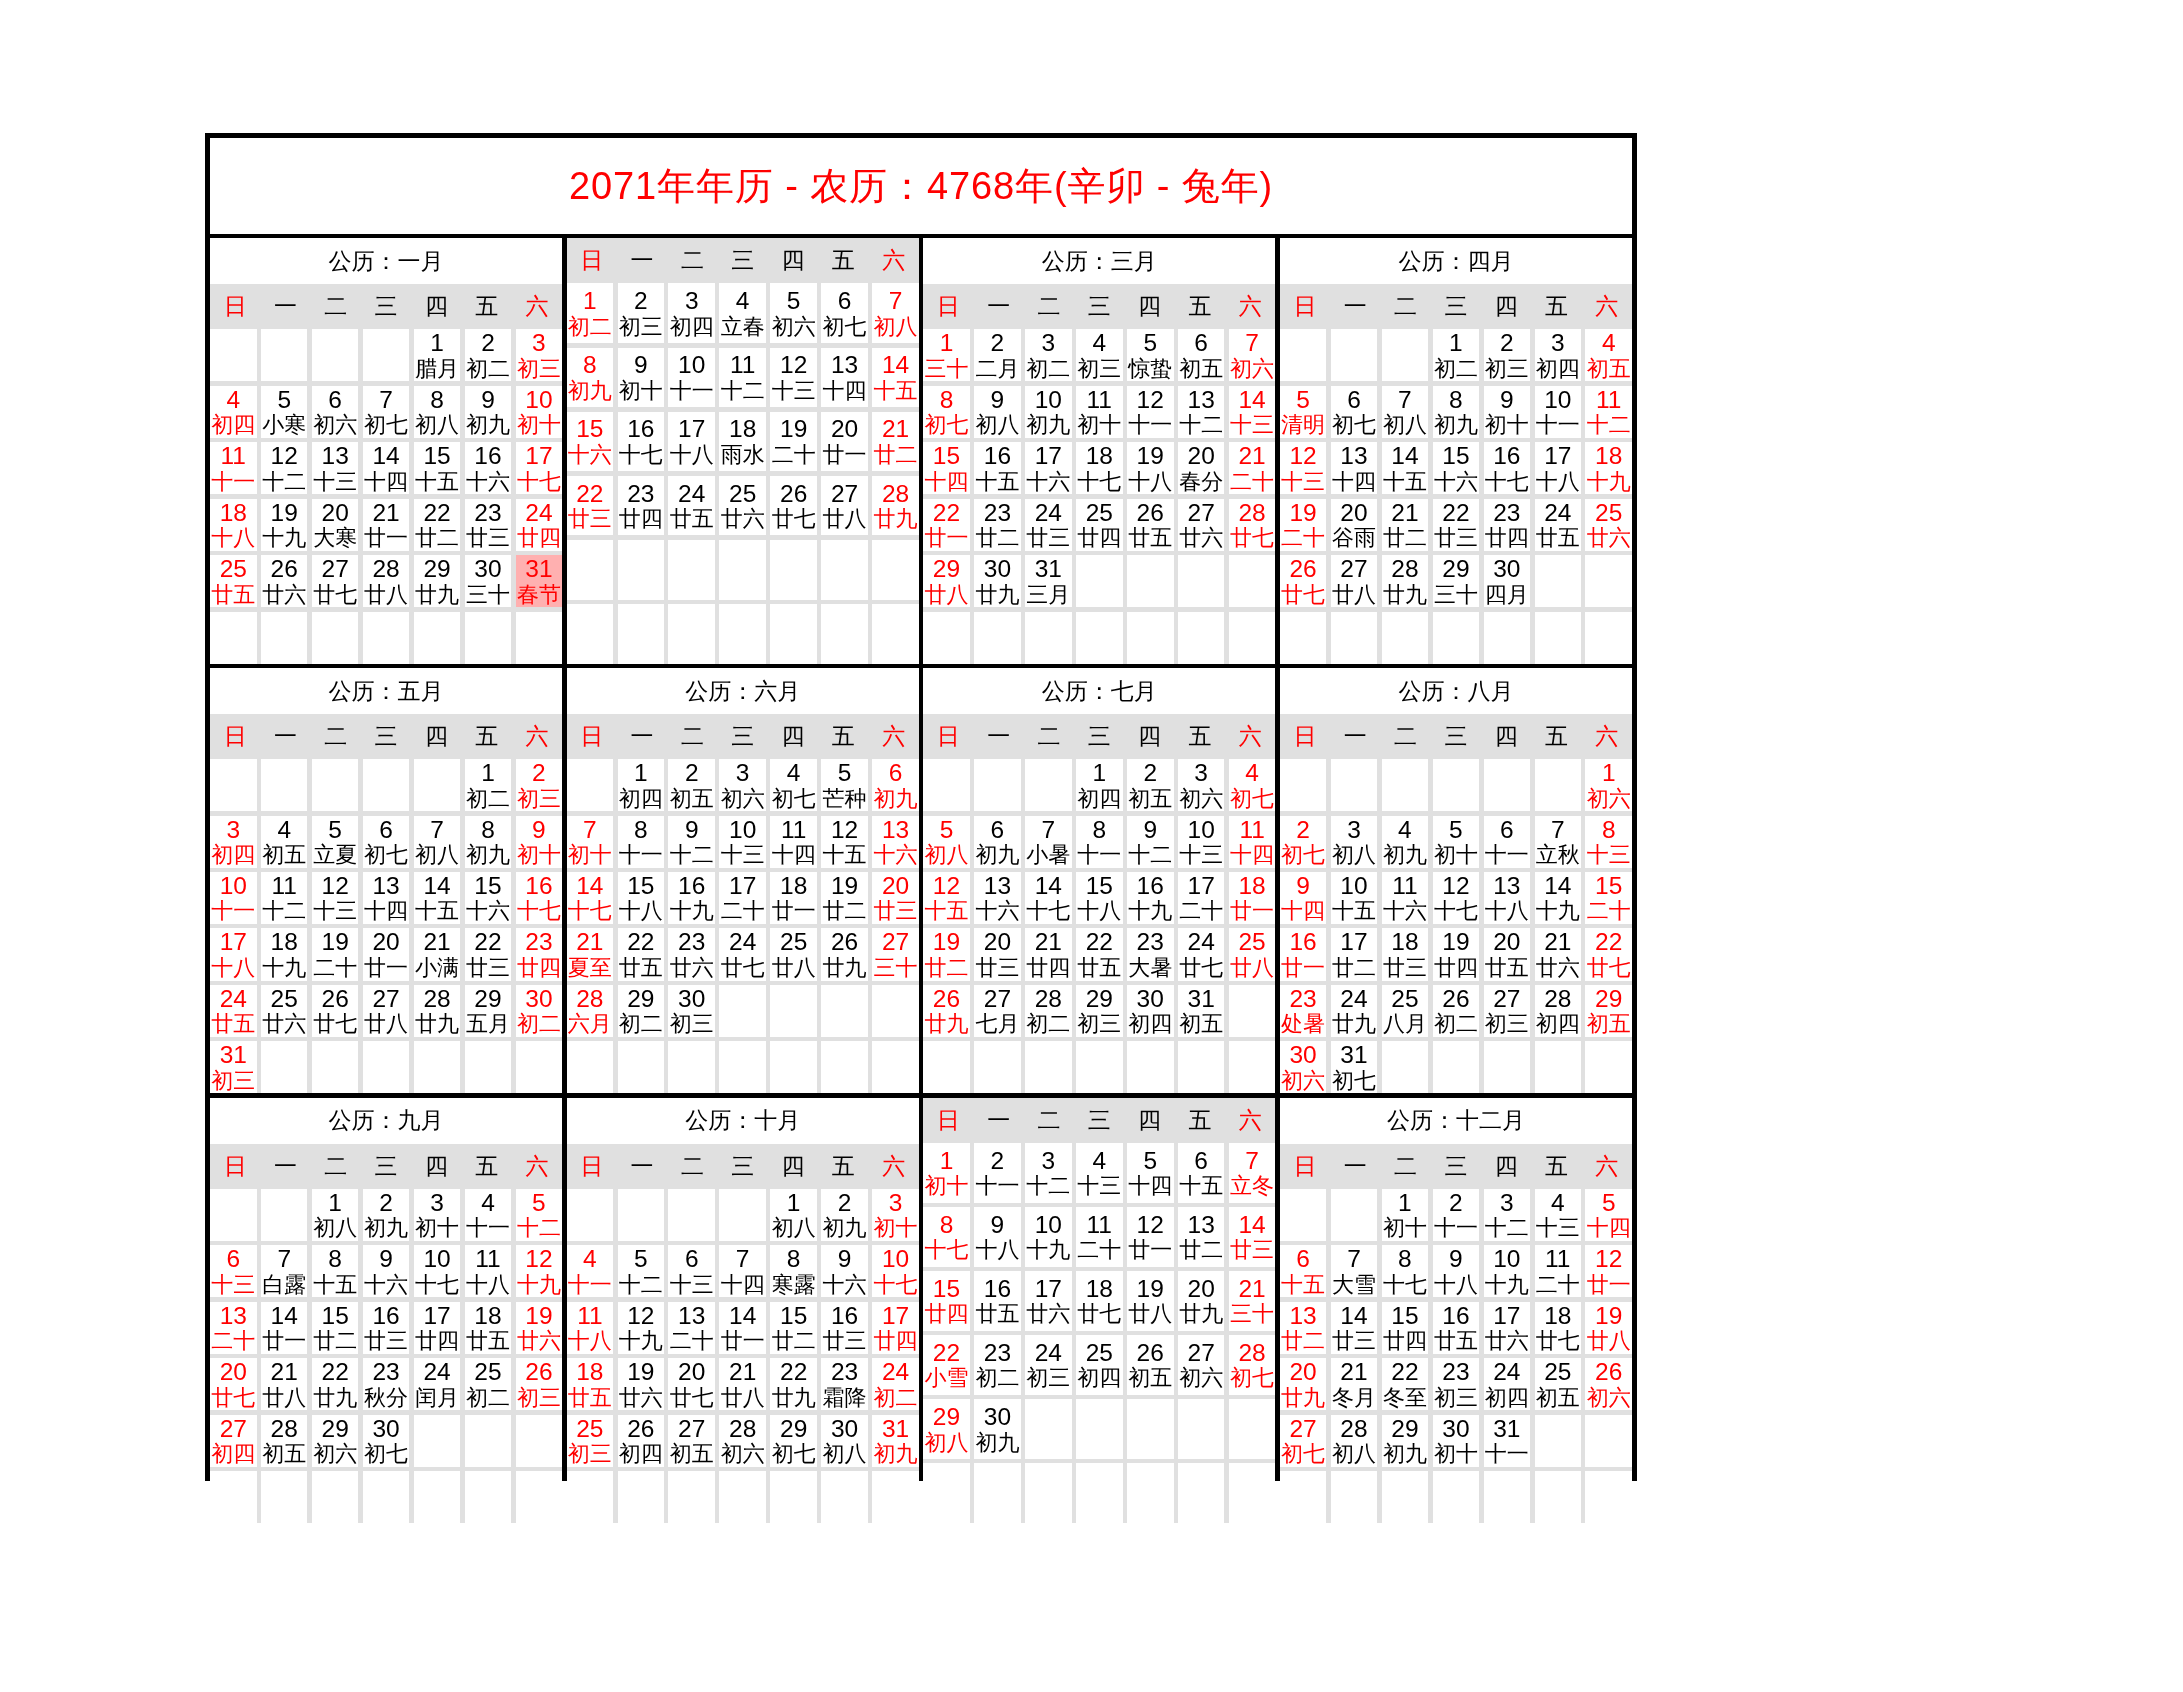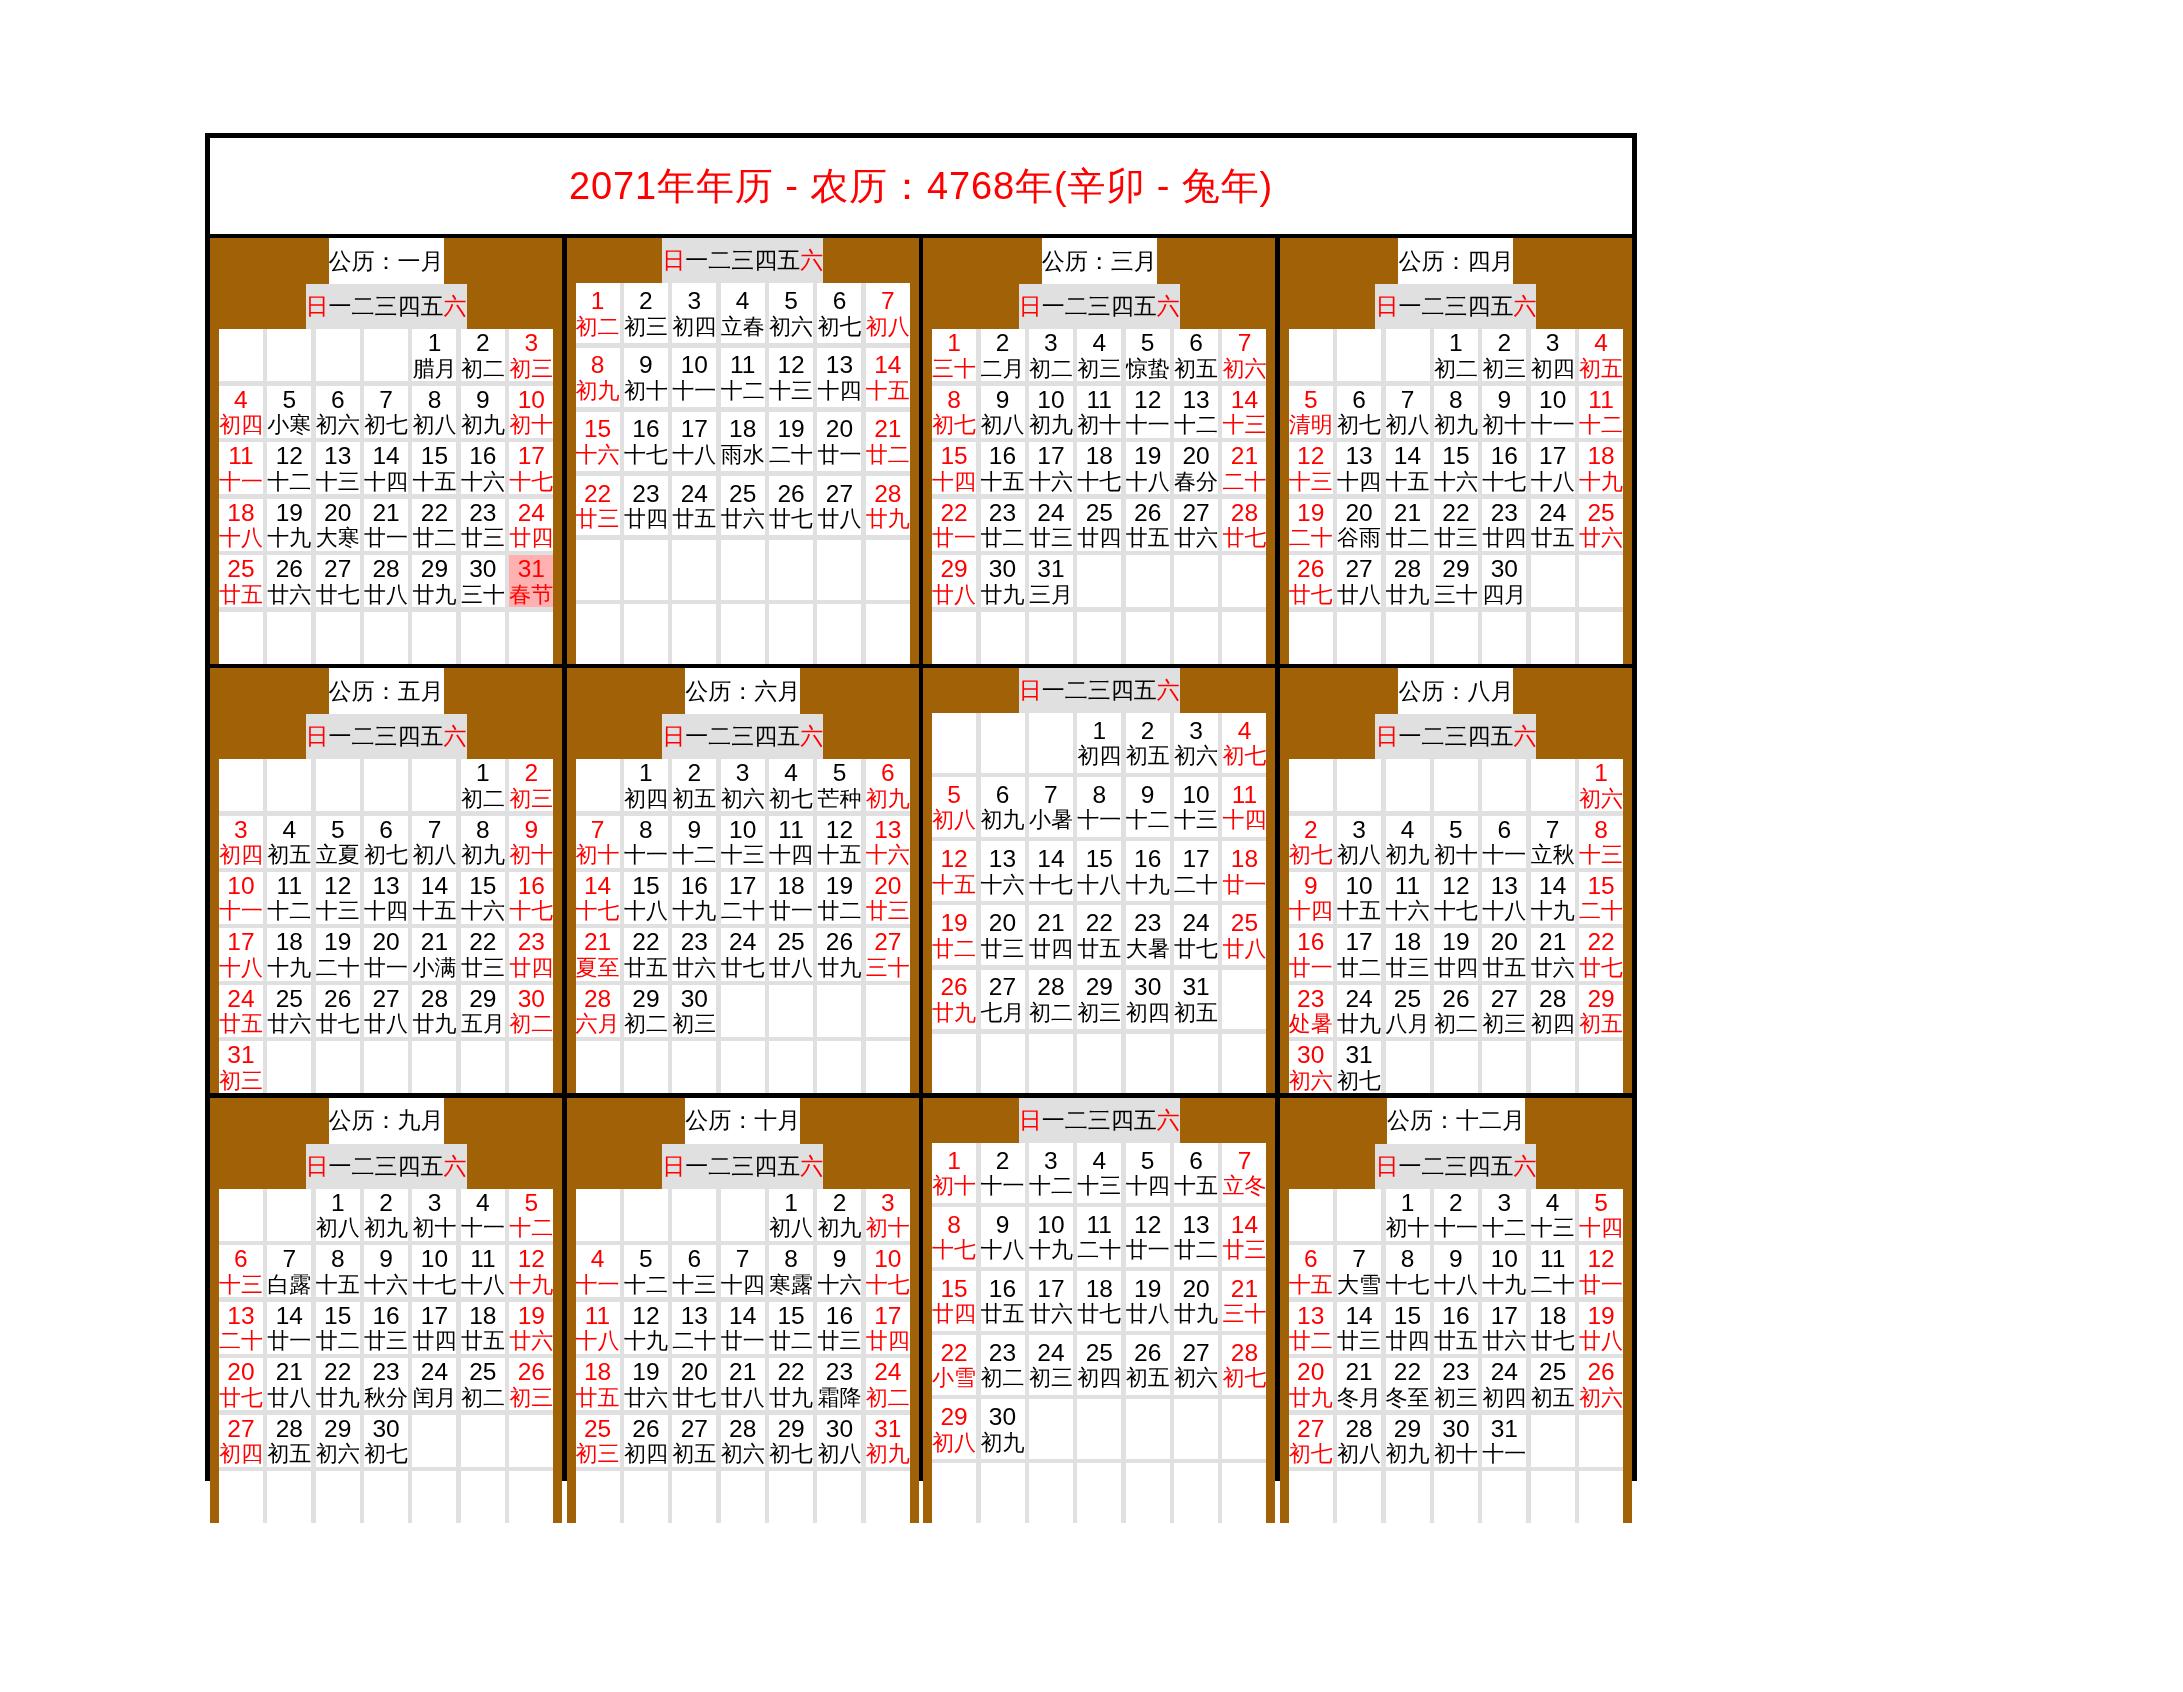--- a/index.html
+++ b/index.html
@@ -19,21 +19,21 @@
     display:grid;
     grid-template-columns:repeat(4,1fr);
     grid-template-rows:96px repeat(3,1fr);
     gap:4.4px;
   }
   .cal-title{
     grid-column:1/-1;background:#fff;
     display:flex;align-items:center;justify-content:center;
     font-size:38px;color:var(--red);letter-spacing:0.9px;
   }
-  .month{background:#a16207;display:flex;flex-direction:column;min-width:0;align-items:center;}
+  .month{background:#5eead4;display:flex;flex-direction:column;min-width:0;}
   .m-title{
     height:46px;flex:0 0 46px;display:flex;align-items:center;justify-content:center;
     font-size:23px;color:#000;background:#fff;
   }
   .m-week{
     height:45px;flex:0 0 45px;background:var(--gray);
     display:grid;grid-template-columns:repeat(7,1fr);
     align-items:center;text-align:center;font-size:23px;
   }
   .m-days{
@@ -948,20 +948,21 @@
           <div class="cell"></div>
           <div class="cell"></div>
           <div class="cell"></div>
           <div class="cell"></div>
           <div class="cell"></div>
           <div class="cell"></div>
           <div class="cell"></div>
         </div>
       </div>
       <div class="month">
+        <div class="m-title">公历：七月</div>
         <div class="m-week">
           <span class="wknd">日</span>
           <span>一</span>
           <span>二</span>
           <span>三</span>
           <span>四</span>
           <span>五</span>
           <span class="wknd">六</span>
         </div>
         <div class="m-days">

